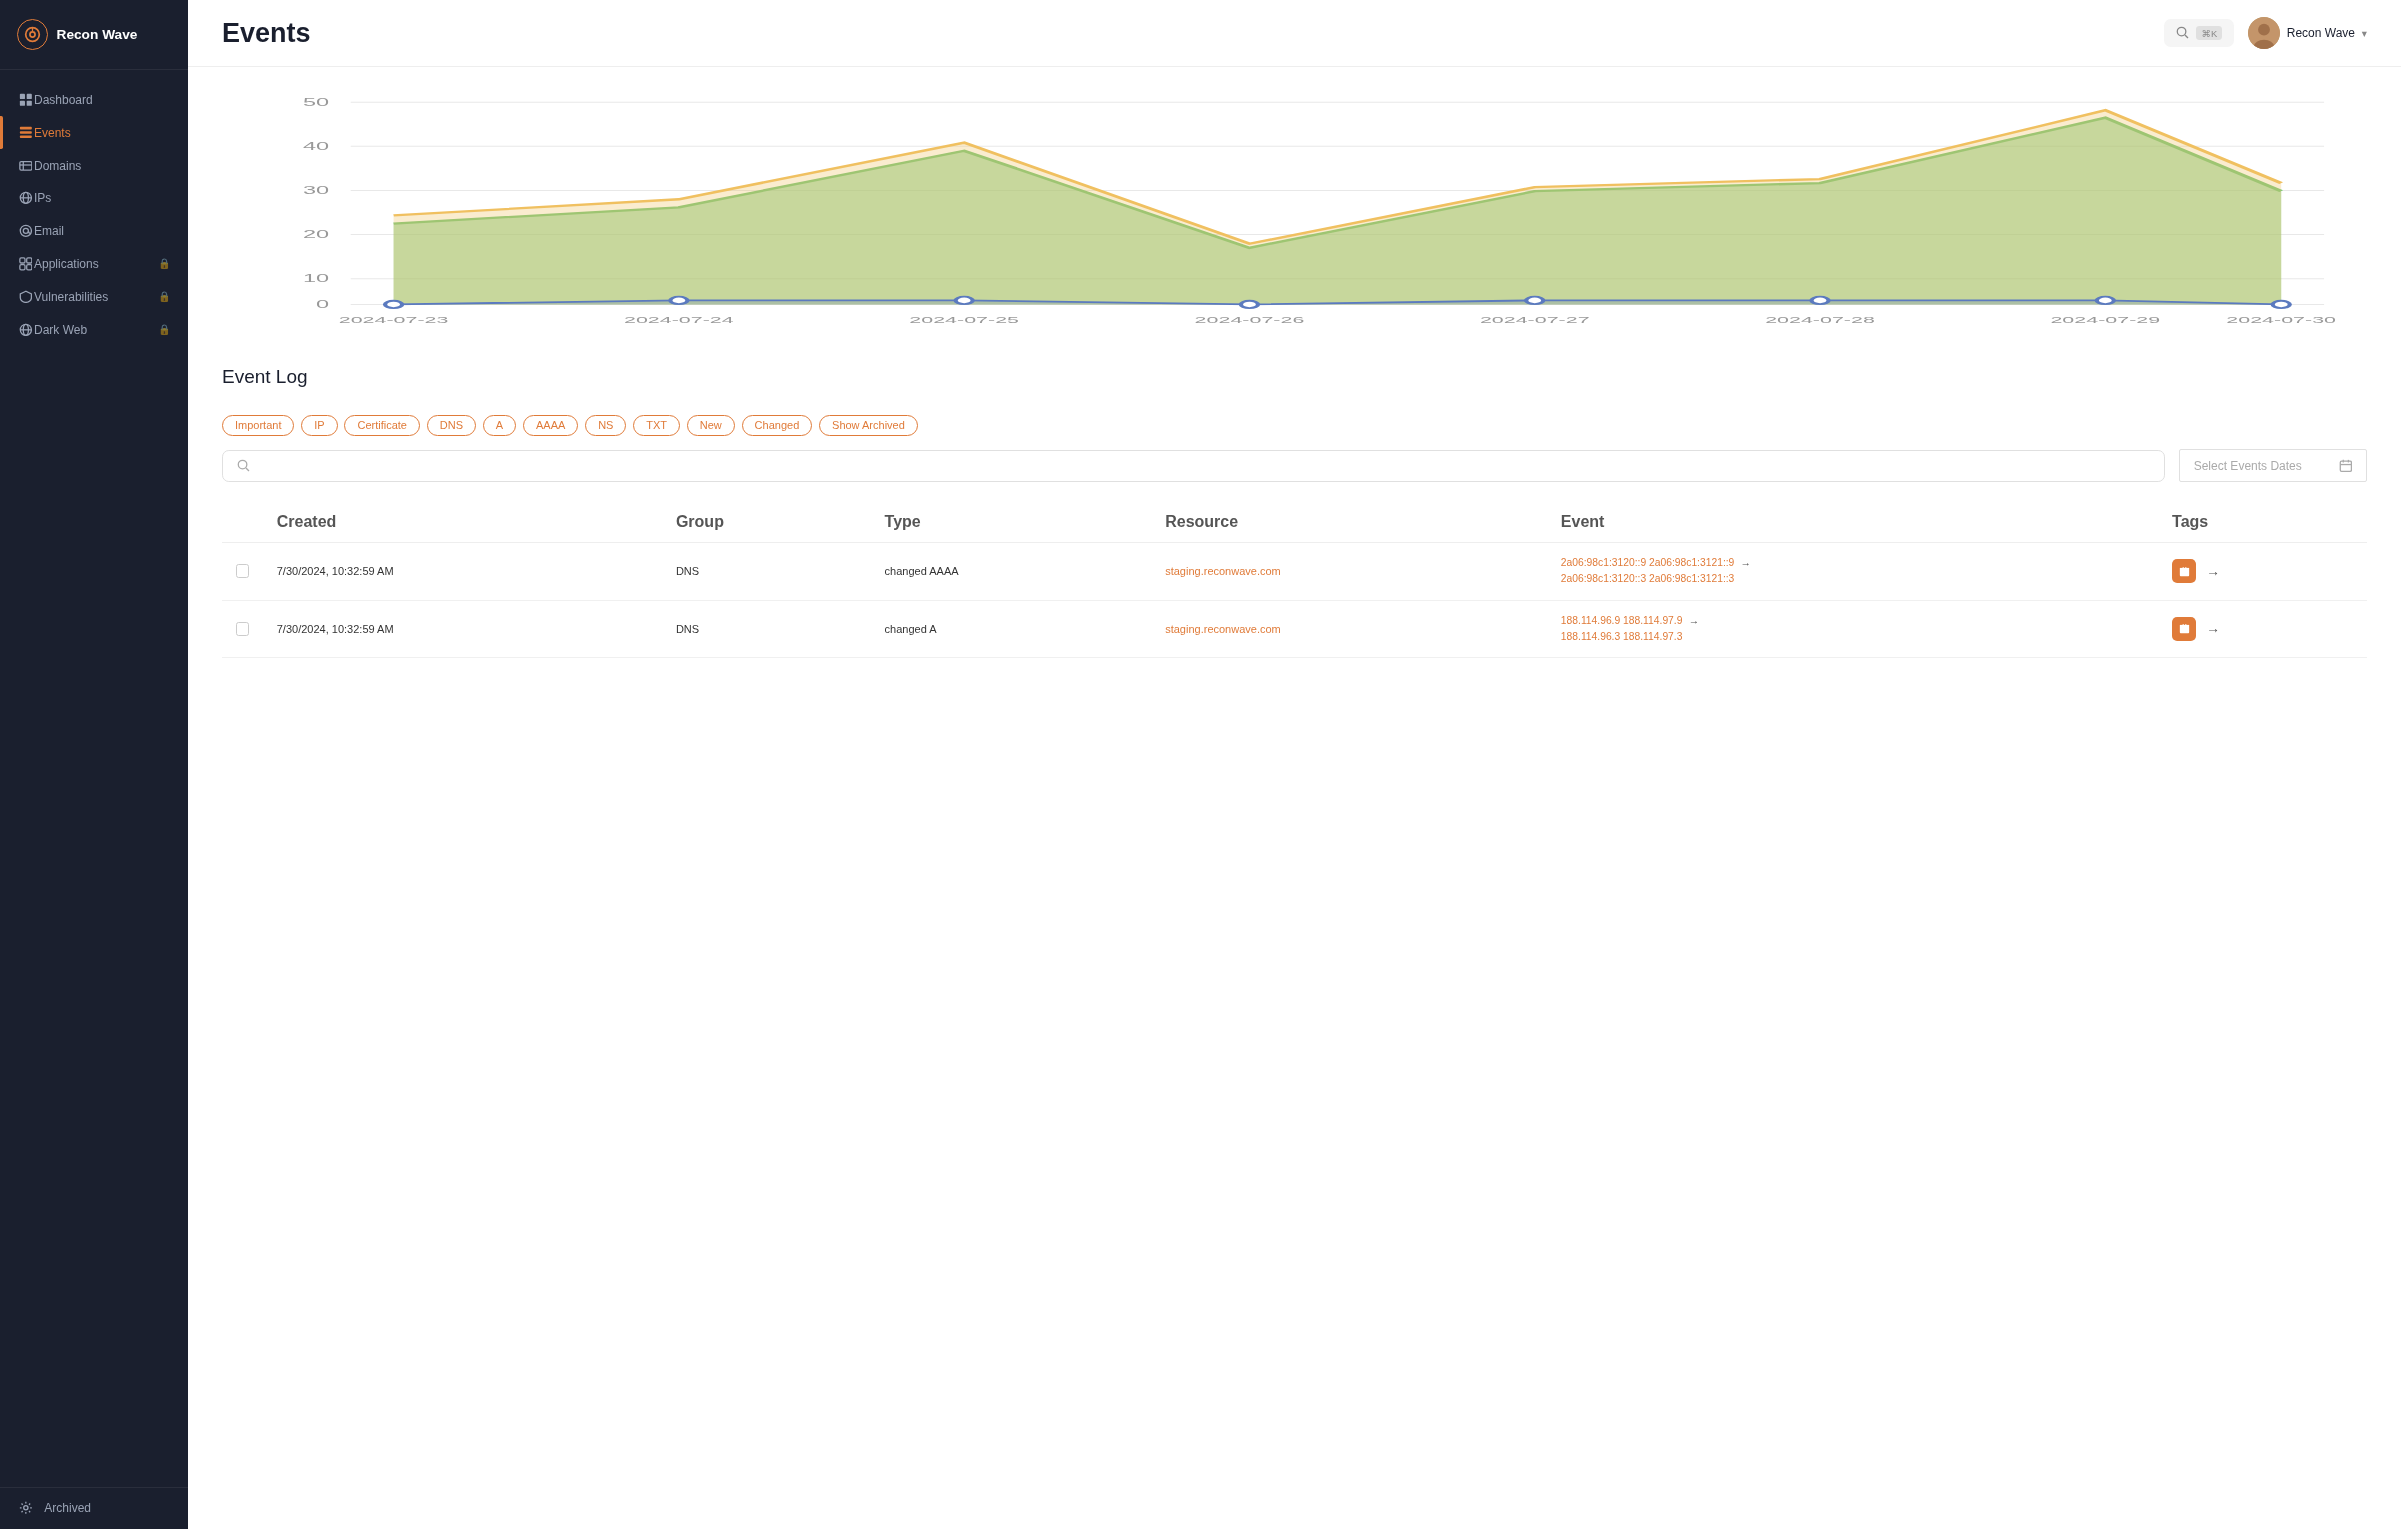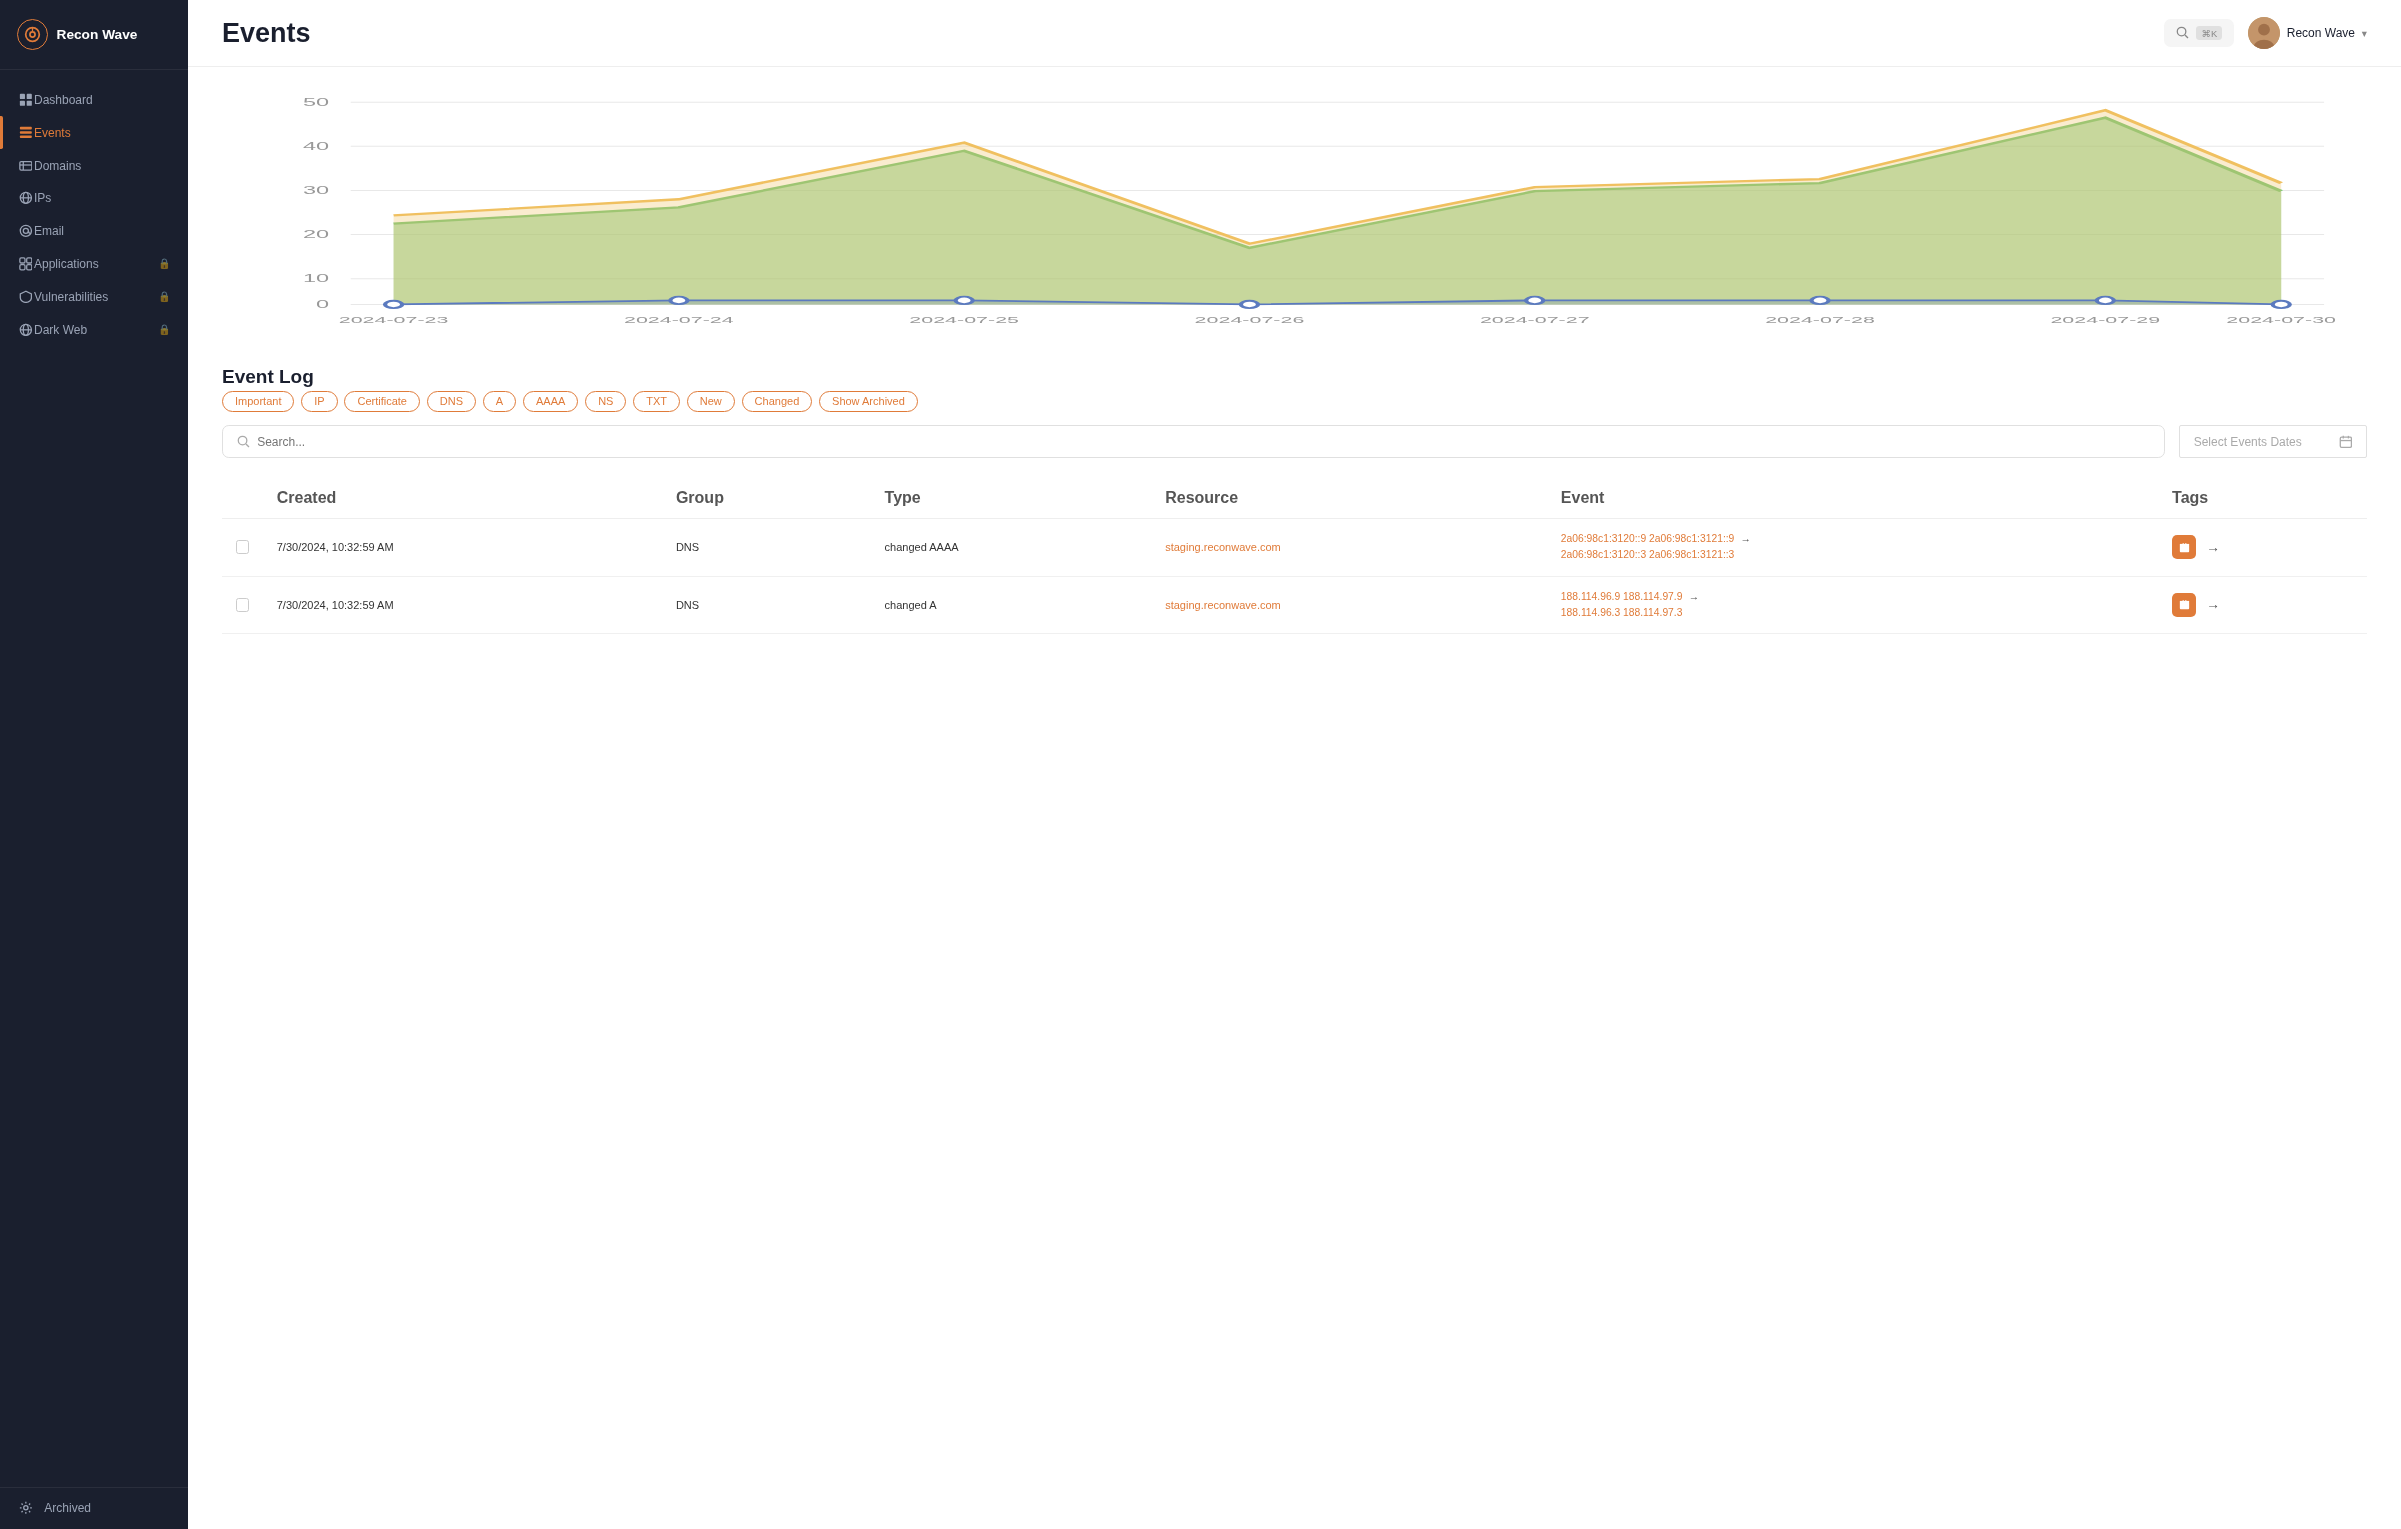--- a/index.html
+++ b/index.html
@@ -92,21 +92,21 @@
     .chart-legend { display: flex; gap: 20.5px; align-items: center; }
     .legend-item { display: flex; align-items: center; gap: 6px; font-size: 11px; color: #555; }
     .legend-dot {
       width: 10.3px; height: 10.3px; border-radius: 50%; border: 1.7px solid;
     }
     .legend-dot.cert { border-color: #5b7abf; background: #5b7abf; }
     .legend-dot.dns { border-color: #7bc87a; background: #7bc87a; }
     .legend-dot.ip { border-color: #f0c060; background: #f0c060; }
 
     
-    .event-log-title { font-size: 19px; font-weight: 700; color: #1a1f2e; margin-bottom: 3px; }
+    .event-log-title { font-size: 19px; font-weight: 400; color: #1a1f2e; margin-bottom: 27px; }
 
     .filter-tags { display: flex; flex-wrap: wrap; gap: 6.8px; margin-bottom: 13.7px; }
     .filter-tag {
       border: 1.3px solid #e07b39; color: #e07b39; background: transparent;
       border-radius: 17px; padding: 3.4px 12px; font-size: 11px; cursor: pointer;
       font-weight: 400;
     }
 
     .search-and-date { display: flex; gap: 13.7px; margin-bottom: 20.5px; align-items: center; }
     .search-box {
@@ -361,21 +361,20 @@
         <button class="filter-tag">Changed</button>
         <button class="filter-tag">Show Archived</button>
       </div>
 
       <div class="search-and-date">
         <div class="search-box">
           <svg width="13.7" height="13.7" viewBox="0 0 16 16" fill="none" stroke="#aaa" stroke-width="1.5">
               <circle cx="6.5" cy="6.5" r="5"></circle>
               <line x1="10.5" y1="10.5" x2="14" y2="14"></line>
             </svg>
-          <input type="text" placeholder="Search..." style="">
         </div>
         <button class="date-picker-btn">
           <span>Select Events Dates</span>
           <svg width="13.7" height="13.7" viewBox="0 0 16 16" fill="none" stroke="#aaa" stroke-width="1.5">
               <rect x="1.5" y="2.5" width="13" height="12" rx="1.5"></rect>
               <line x1="5" y1="1" x2="5" y2="4"></line>
               <line x1="11" y1="1" x2="11" y2="4"></line>
               <line x1="1.5" y1="6.5" x2="14.5" y2="6.5"></line>
             </svg>
         </button>

